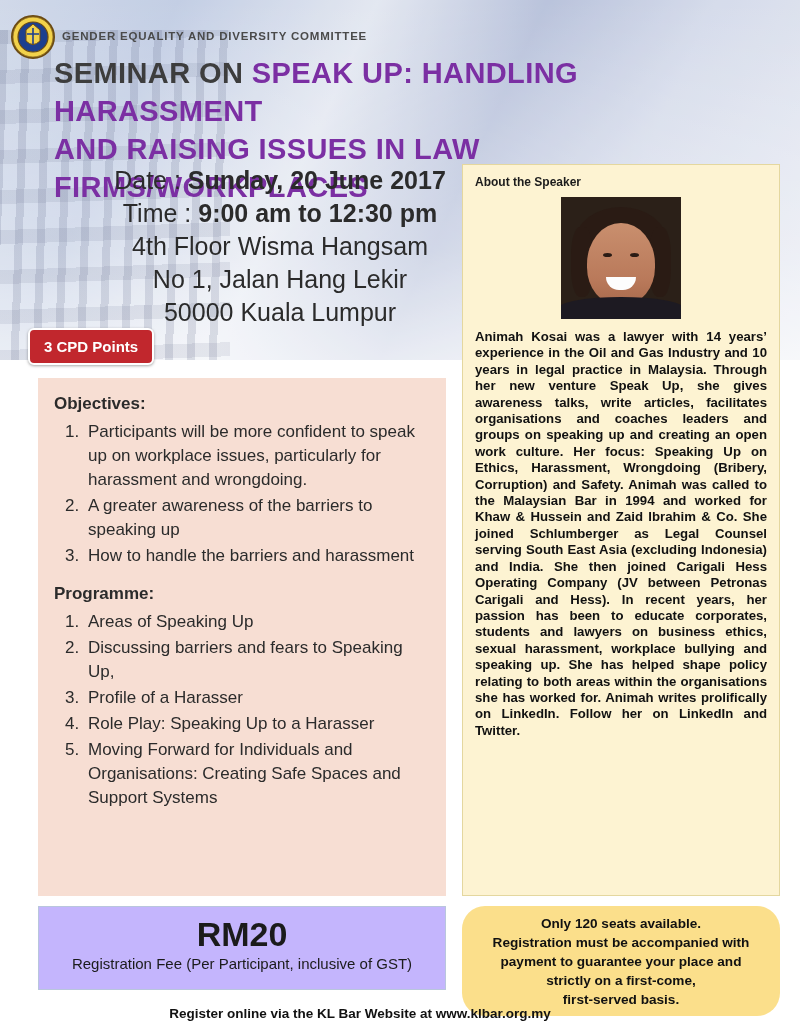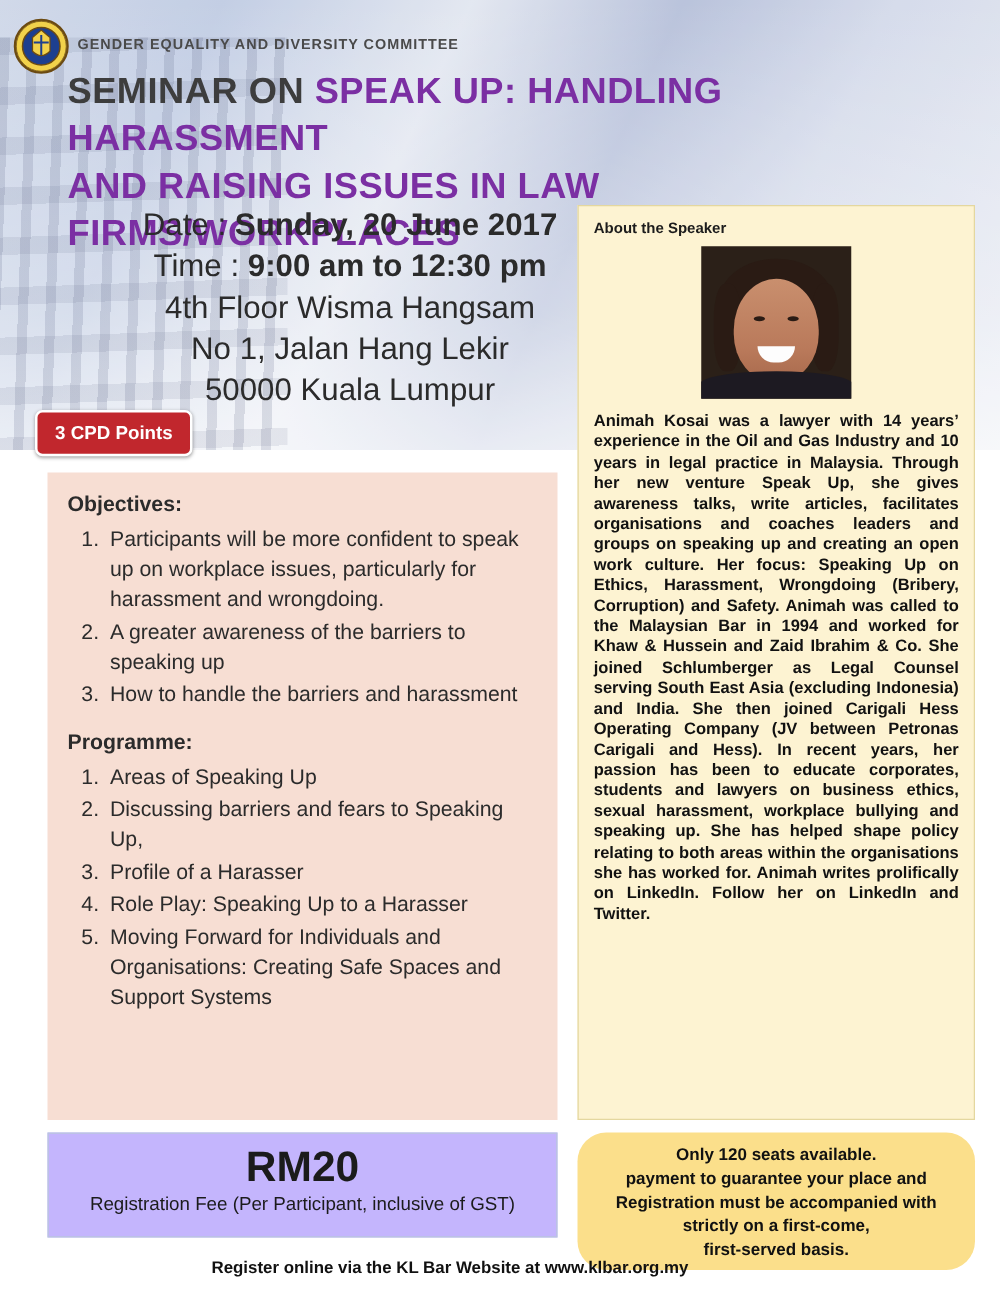--- a/index.html
+++ b/index.html
@@ -351,21 +351,21 @@
   <div class="speaker-bio"><span class="name">Animah Kosai</span><span class="body"> was a lawyer with 14 years’ experience in the Oil and Gas Industry and 10 years in legal practice in Malaysia. Through her new venture Speak Up, she gives awareness talks, write articles, facilitates organisations and coaches leaders and groups on speaking up and creating an open work culture. Her focus: Speaking Up on Ethics, Harassment, Wrongdoing (Bribery, Corruption) and Safety. Animah was called to the Malaysian Bar in 1994 and worked for Khaw &amp; Hussein and Zaid Ibrahim &amp; Co. She joined Schlumberger as Legal Counsel serving South East Asia (excluding Indonesia) and India. She then joined Carigali Hess Operating Company (JV between Petronas Carigali and Hess). In recent years, her passion has been to educate corporates, students and lawyers on business ethics, sexual harassment, workplace bullying and speaking up. She has helped shape policy relating to both areas within the organisations she has worked for. Animah writes prolifically on LinkedIn. Follow her on LinkedIn and Twitter.</span></div>
 </div>
 
 <div class="fee-box">
   <div class="fee-amount">RM20</div>
   <div class="fee-caption">Registration Fee (Per Participant, inclusive of GST)</div>
 </div>
 
 <div class="seats-box">
   <div>Only 120 seats available.</div>
+  <div>Registration must be accompanied with</div>
   <div>payment to guarantee your place and</div>
-  <div>Registration must be accompanied with</div>
   <div>strictly on a first-come,</div>
   <div>first-served basis.</div>
 </div>
 
 <div class="footer">
   <span>Register online via the KL Bar Website at </span><span class="link">www.klbar.org.my</span>
 </div>
 
 </body></html>

